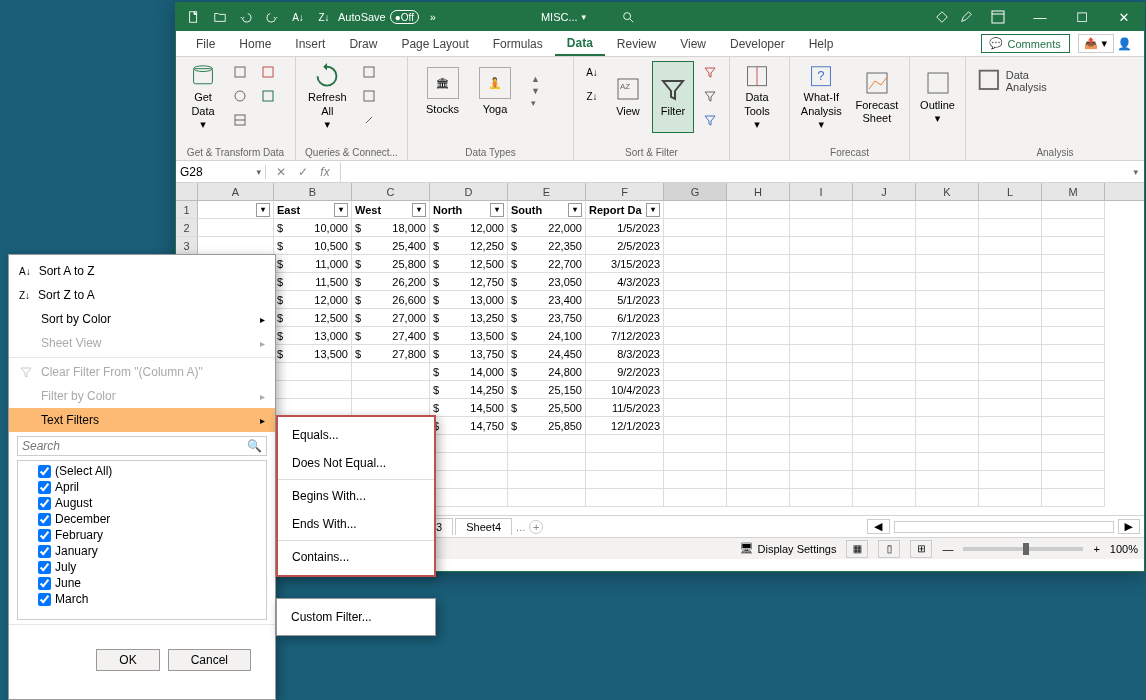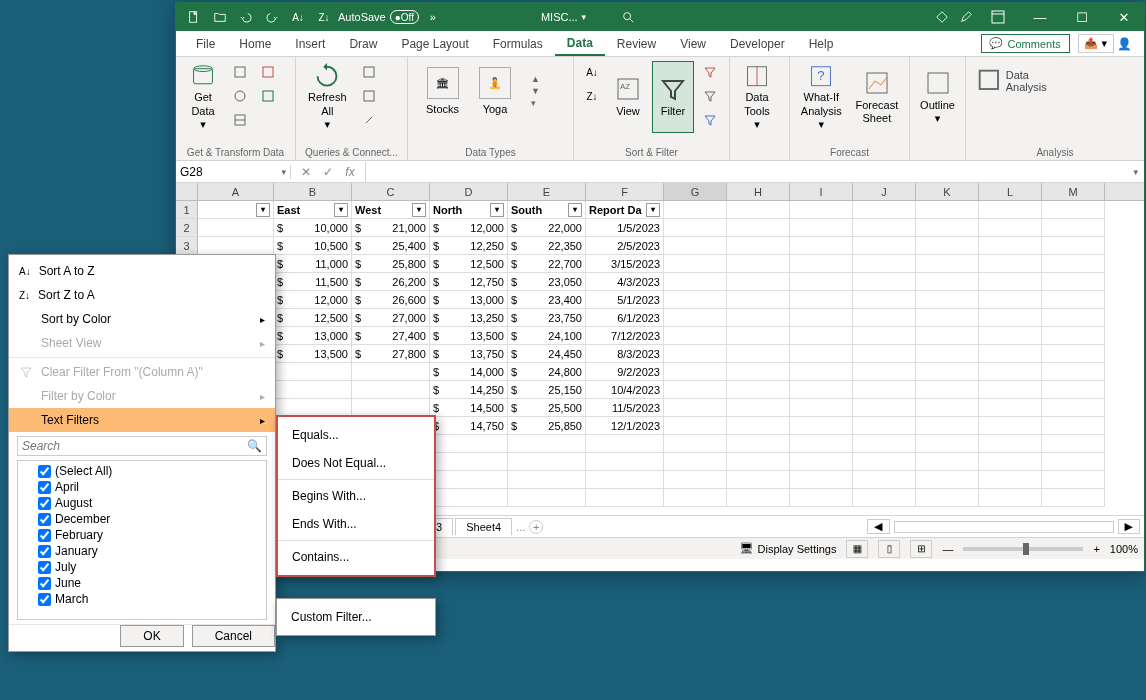--- a/index.html
+++ b/index.html
@@ -38,21 +38,21 @@
   .small-btn-col { display:flex; flex-direction:column; gap:2px; }
   .small-btn { width:24px; height:22px; display:flex; align-items:center; justify-content:center; cursor:pointer; }
   .small-btn svg { width:14px; height:14px; }
   .ribbon-link { color:#0066cc; font-size:11px; display:flex; align-items:flex-end; gap:4px; cursor:pointer; padding:2px 4px; }
   .gallery { display:flex; gap:20px; padding:6px 12px; }
   .gallery-item { display:flex; flex-direction:column; align-items:center; cursor:pointer; font-size:11px; gap:4px; }
   .gallery-item .gi-icon { width:32px; height:32px; border:1px solid #aaa; display:flex; align-items:center; justify-content:center; }
 
   
   .formula-bar { height: 22px; border-bottom: 1px solid #d4d4d4; display:flex; align-items:center; font-size:12px; }
-  .name-box { width:115px; border-right:1px solid #d4d4d4; padding:0 4px; display:flex; align-items:center; justify-content:space-between; }
+  .name-box { width:90px; border-right:1px solid #d4d4d4; padding:0 4px; display:flex; align-items:center; justify-content:space-between; }
   .fb-btns { display:flex; gap:0; padding:0 4px; border-right:1px solid #d4d4d4; }
   .fb-btn { width:22px; height:20px; display:flex; align-items:center; justify-content:center; color:#888; cursor:pointer; font-size:12px; }
   .fb-input { flex:1; padding:0 6px; }
 
   
   .grid-wrap { height: 332px; overflow:hidden; position:relative; font-size:12px; }
   .col-headers { display:flex; background:#e6e6e6; border-bottom:1px solid #bbb; height:18px; }
   .col-header { border-right:1px solid #bbb; text-align:center; font-size:11px; display:flex; align-items:center; justify-content:center; color:#444; cursor:pointer; }
   .col-header.selected { background:#d4d4d4; }
   .row-header-col { width:22px; background:#e6e6e6; }
@@ -81,21 +81,21 @@
   .filter-popup { position:absolute; left:8px; top:254px; width:268px; background:#fff; border:1px solid #999; box-shadow:3px 3px 10px rgba(0,0,0,0.3); font-size:12px; padding:4px 0; }
   .fp-item { padding:5px 10px; display:flex; align-items:center; gap:8px; cursor:pointer; }
   .fp-item:hover, .fp-item.highlighted { background:#fdba74; }
   .fp-item.disabled { color:#aaa; }
   .fp-item .arrow-r { margin-left:auto; font-size:10px; }
   .fp-item svg { width:14px; height:14px; }
   .fp-search { margin:4px 8px; display:flex; align-items:center; border:1px solid #ccc; padding:2px 4px; }
   .fp-search input { border:none; outline:none; flex:1; font-size:12px; font-style:italic; color:#888; }
   .fp-checklist { margin:2px 8px; border:1px solid #ccc; height:160px; overflow-y:auto; padding:2px 4px 2px 20px; font-size:12px; }
   .fp-check-item { display:flex; align-items:center; gap:4px; padding:1px 0; }
-  .fp-buttons { display:flex; justify-content:flex-end; gap:8px; padding:0; border-top:1px solid #e6e6e6; margin-top:4px; }
+  .fp-buttons { display:flex; justify-content:flex-end; gap:8px; padding:24px; border-top:1px solid #e6e6e6; margin-top:4px; }
   .fp-btn { padding:3px 22px; border:1px solid #999; background:#f3f2f1; cursor:pointer; font-size:12px; }
 
   
   .submenu { position:absolute; left:276px; top:415px; width:160px; background:#fff; border:2px solid #c0504d; box-shadow:3px 3px 10px rgba(0,0,0,0.3); font-size:12px; padding:4px 0; }
   .submenu.lower { border:1px solid #999; top:598px; }
   .sm-item { padding:7px 14px; cursor:pointer; }
   .sm-divider { height:1px; background:#ddd; margin:2px 0; }
 </style>
 </head>
 <body>
@@ -459,21 +459,21 @@
             <div class="cell" style="width: 63px;"></div>
           </div>
           <div class="cell-row">
             <div class="cell" style="width: 76px;"></div>
             <div class="cell" style="width: 78px;">
               <span class="currency">$</span>
               <span>10,000</span>
             </div>
             <div class="cell" style="width: 78px;">
               <span class="currency">$</span>
-              <span>21,000</span>
+              <span>18,000</span>
             </div>
             <div class="cell" style="width: 78px;">
               <span class="currency">$</span>
               <span>12,000</span>
             </div>
             <div class="cell" style="width: 78px;">
               <span class="currency">$</span>
               <span>22,000</span>
             </div>
             <div class="cell date" style="width: 78px;">1/5/2023</div>

